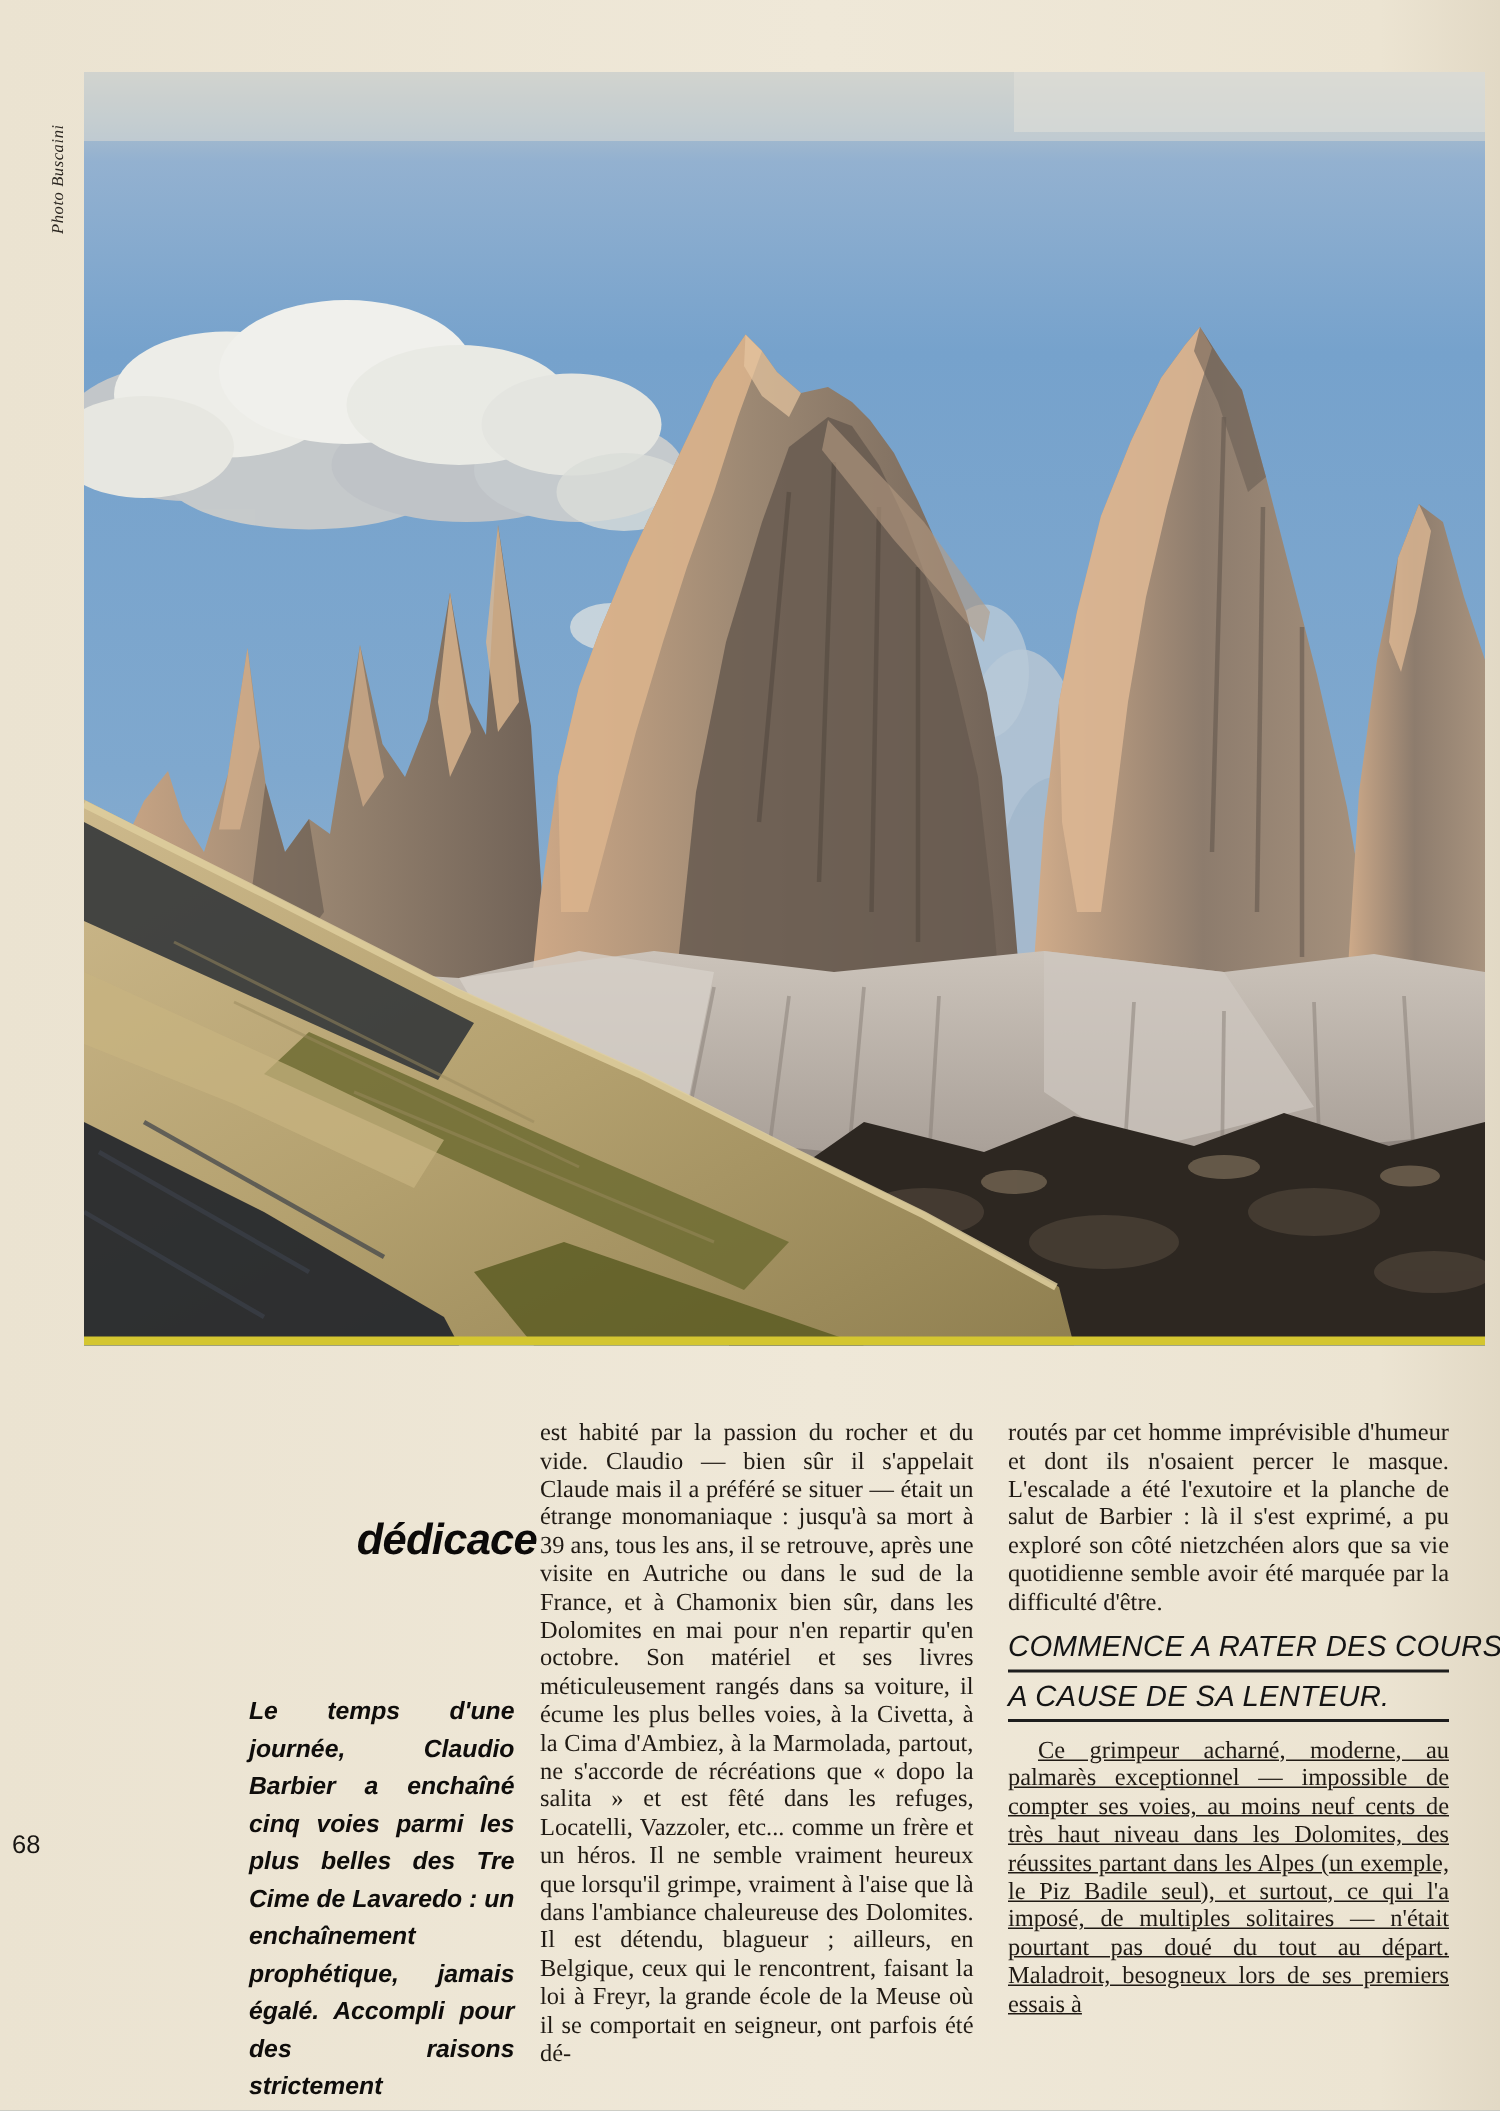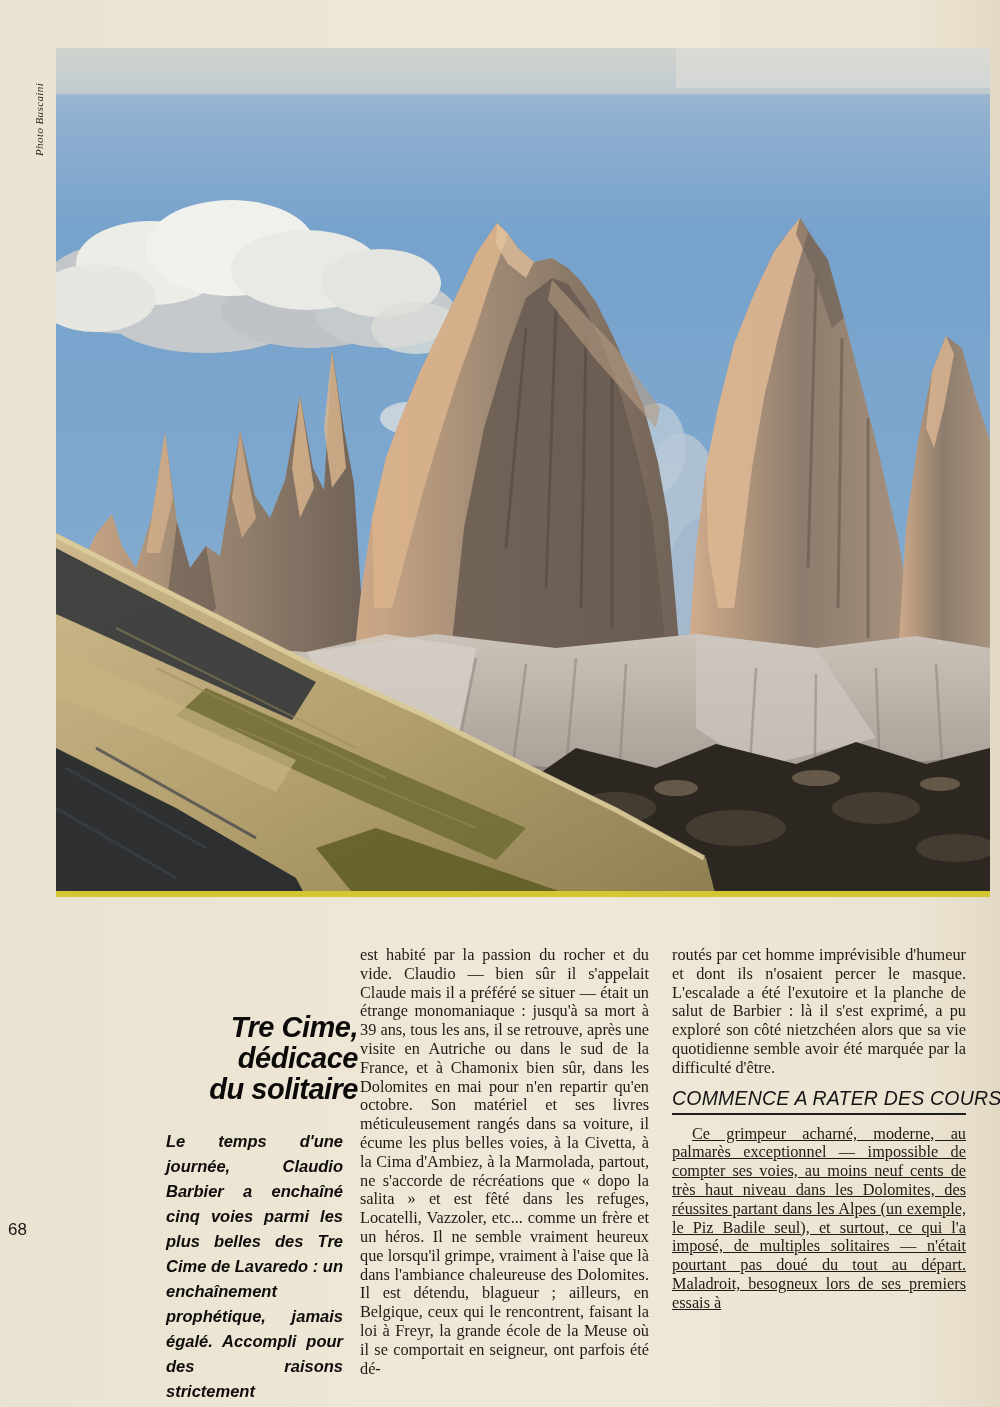--- a/index.html
+++ b/index.html
@@ -244,34 +244,33 @@
         <line x1="60" y1="580" x2="300" y2="700"></line>
         <line x1="100" y1="620" x2="330" y2="730"></line>
         <line x1="180" y1="680" x2="420" y2="780"></line>
       </g>
 
       <rect x="0" y="843" width="934" height="6" fill="#d4c630"></rect>
     </svg>
   </div>
 
   <div class="headline">
-    <div>Tre Cime,</div>
     <div>dédicace</div>
-    <div>du solitaire</div>
   </div>
 
   <div class="standfirst">Le temps d'une journée, Claudio Barbier a enchaîné cinq voies parmi les plus belles des Tre Cime de Lavaredo : un enchaînement prophétique, jamais égalé. Accompli pour des raisons strictement personnelles.</div>
 
   <div class="col col-1">
     <p>est habité par la passion du rocher et du vide. Claudio — bien sûr il s'appelait Claude mais il a préféré se situer — était un étrange monomaniaque : jusqu'à sa mort à 39 ans, tous les ans, il se retrouve, après une visite en Autriche ou dans le sud de la France, et à Chamonix bien sûr, dans les Dolomites en mai pour n'en repartir qu'en octobre. Son matériel et ses livres méticuleusement rangés dans sa voiture, il écume les plus belles voies, à la Civetta, à la Cima d'Ambiez, à la Marmolada, partout, ne s'accorde de récréations que « dopo la salita » et est fêté dans les refuges, Locatelli, Vazzoler, etc... comme un frère et un héros. Il ne semble vraiment heureux que lorsqu'il grimpe, vraiment à l'aise que là dans l'ambiance chaleureuse des Dolomites. Il est détendu, blagueur ; ailleurs, en Belgique, ceux qui le rencontrent, faisant la loi à Freyr, la grande école de la Meuse où il se comportait en seigneur, ont parfois été dé-</p>
   </div>
 
   <div class="col col-2">
     <p>routés par cet homme imprévisible d'humeur et dont ils n'osaient percer le masque. L'escalade a été l'exutoire et la planche de salut de Barbier : là il s'est exprimé, a pu exploré son côté nietzchéen alors que sa vie quotidienne semble avoir été marquée par la difficulté d'être.</p>
     <div class="pull-quote">
       <div class="pq-line">COMMENCE A RATER DES COURSES</div>
+      <div class="pq-line">A CAUSE DE SA LENTEUR.</div>
     </div>
     <p class="para-2">Ce grimpeur acharné, moderne, au palmarès exceptionnel — impossible de compter ses voies, au moins neuf cents de très haut niveau dans les Dolomites, des réussites partant dans les Alpes (un exemple, le Piz Badile seul), et surtout, ce qui l'a imposé, de multiples solitaires — n'était pourtant pas doué du tout au départ. Maladroit, besogneux lors de ses premiers essais à</p>
   </div>
 
   <div class="page-number">68</div>
 
 </div>
 
 </body></html>

